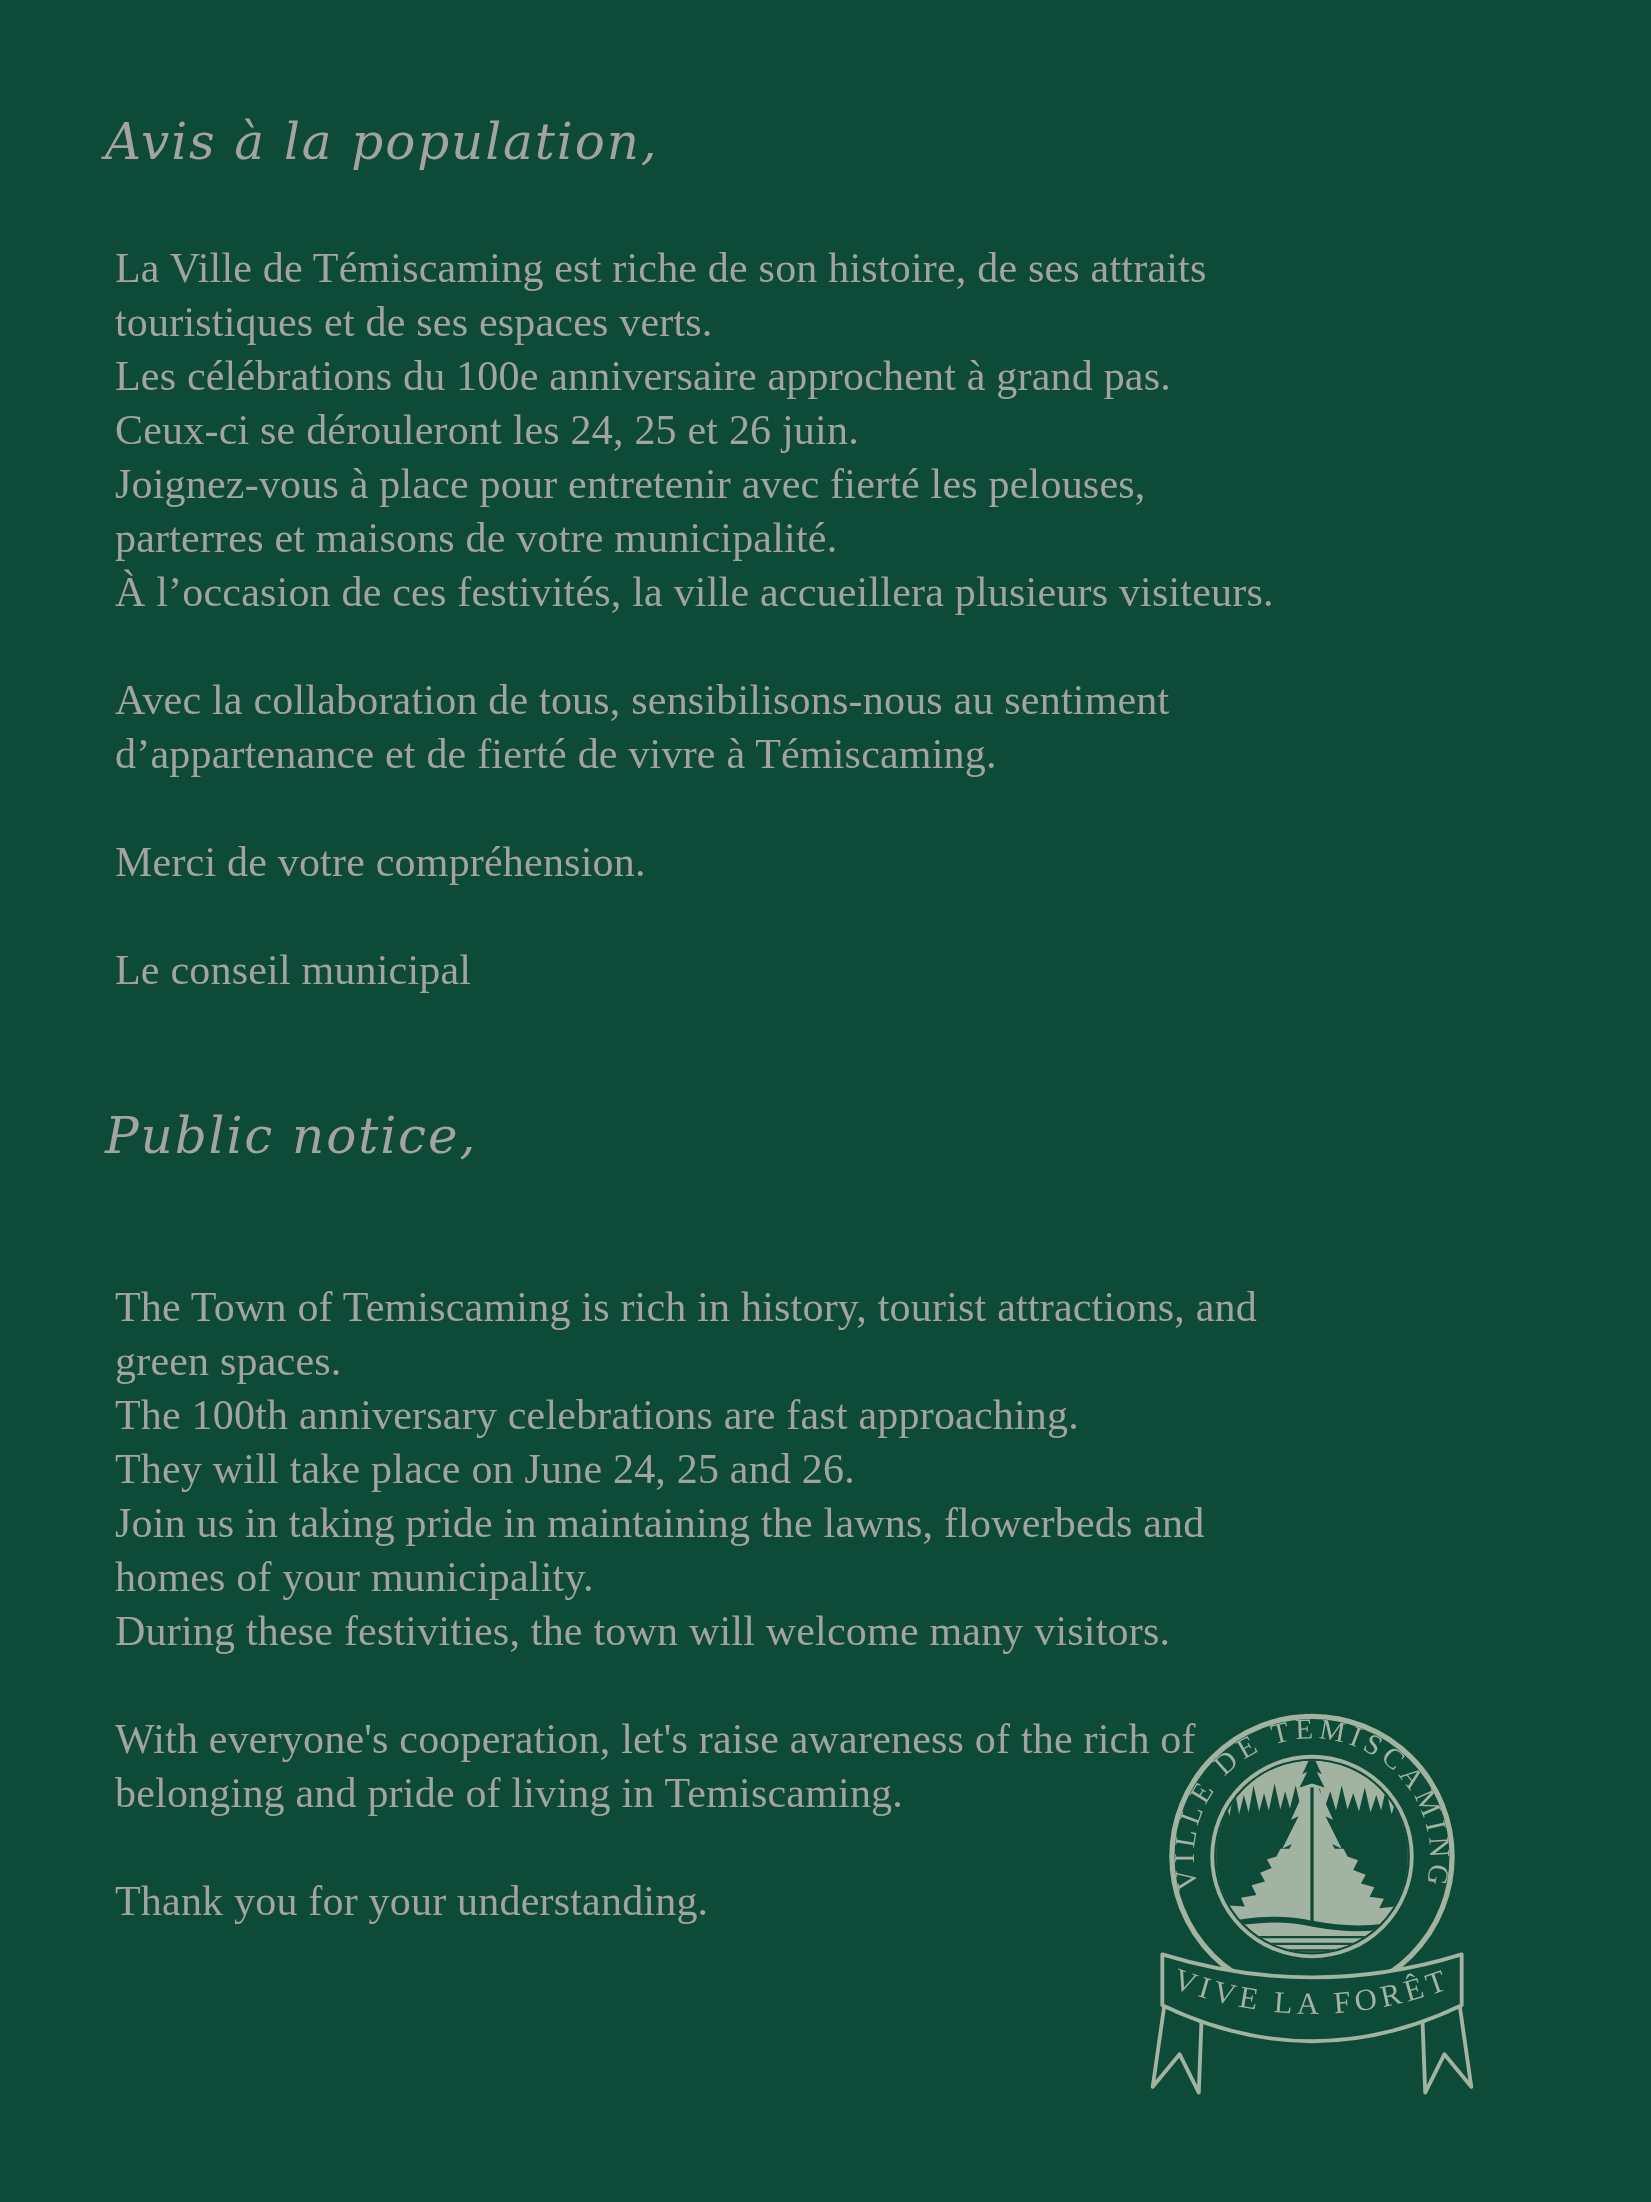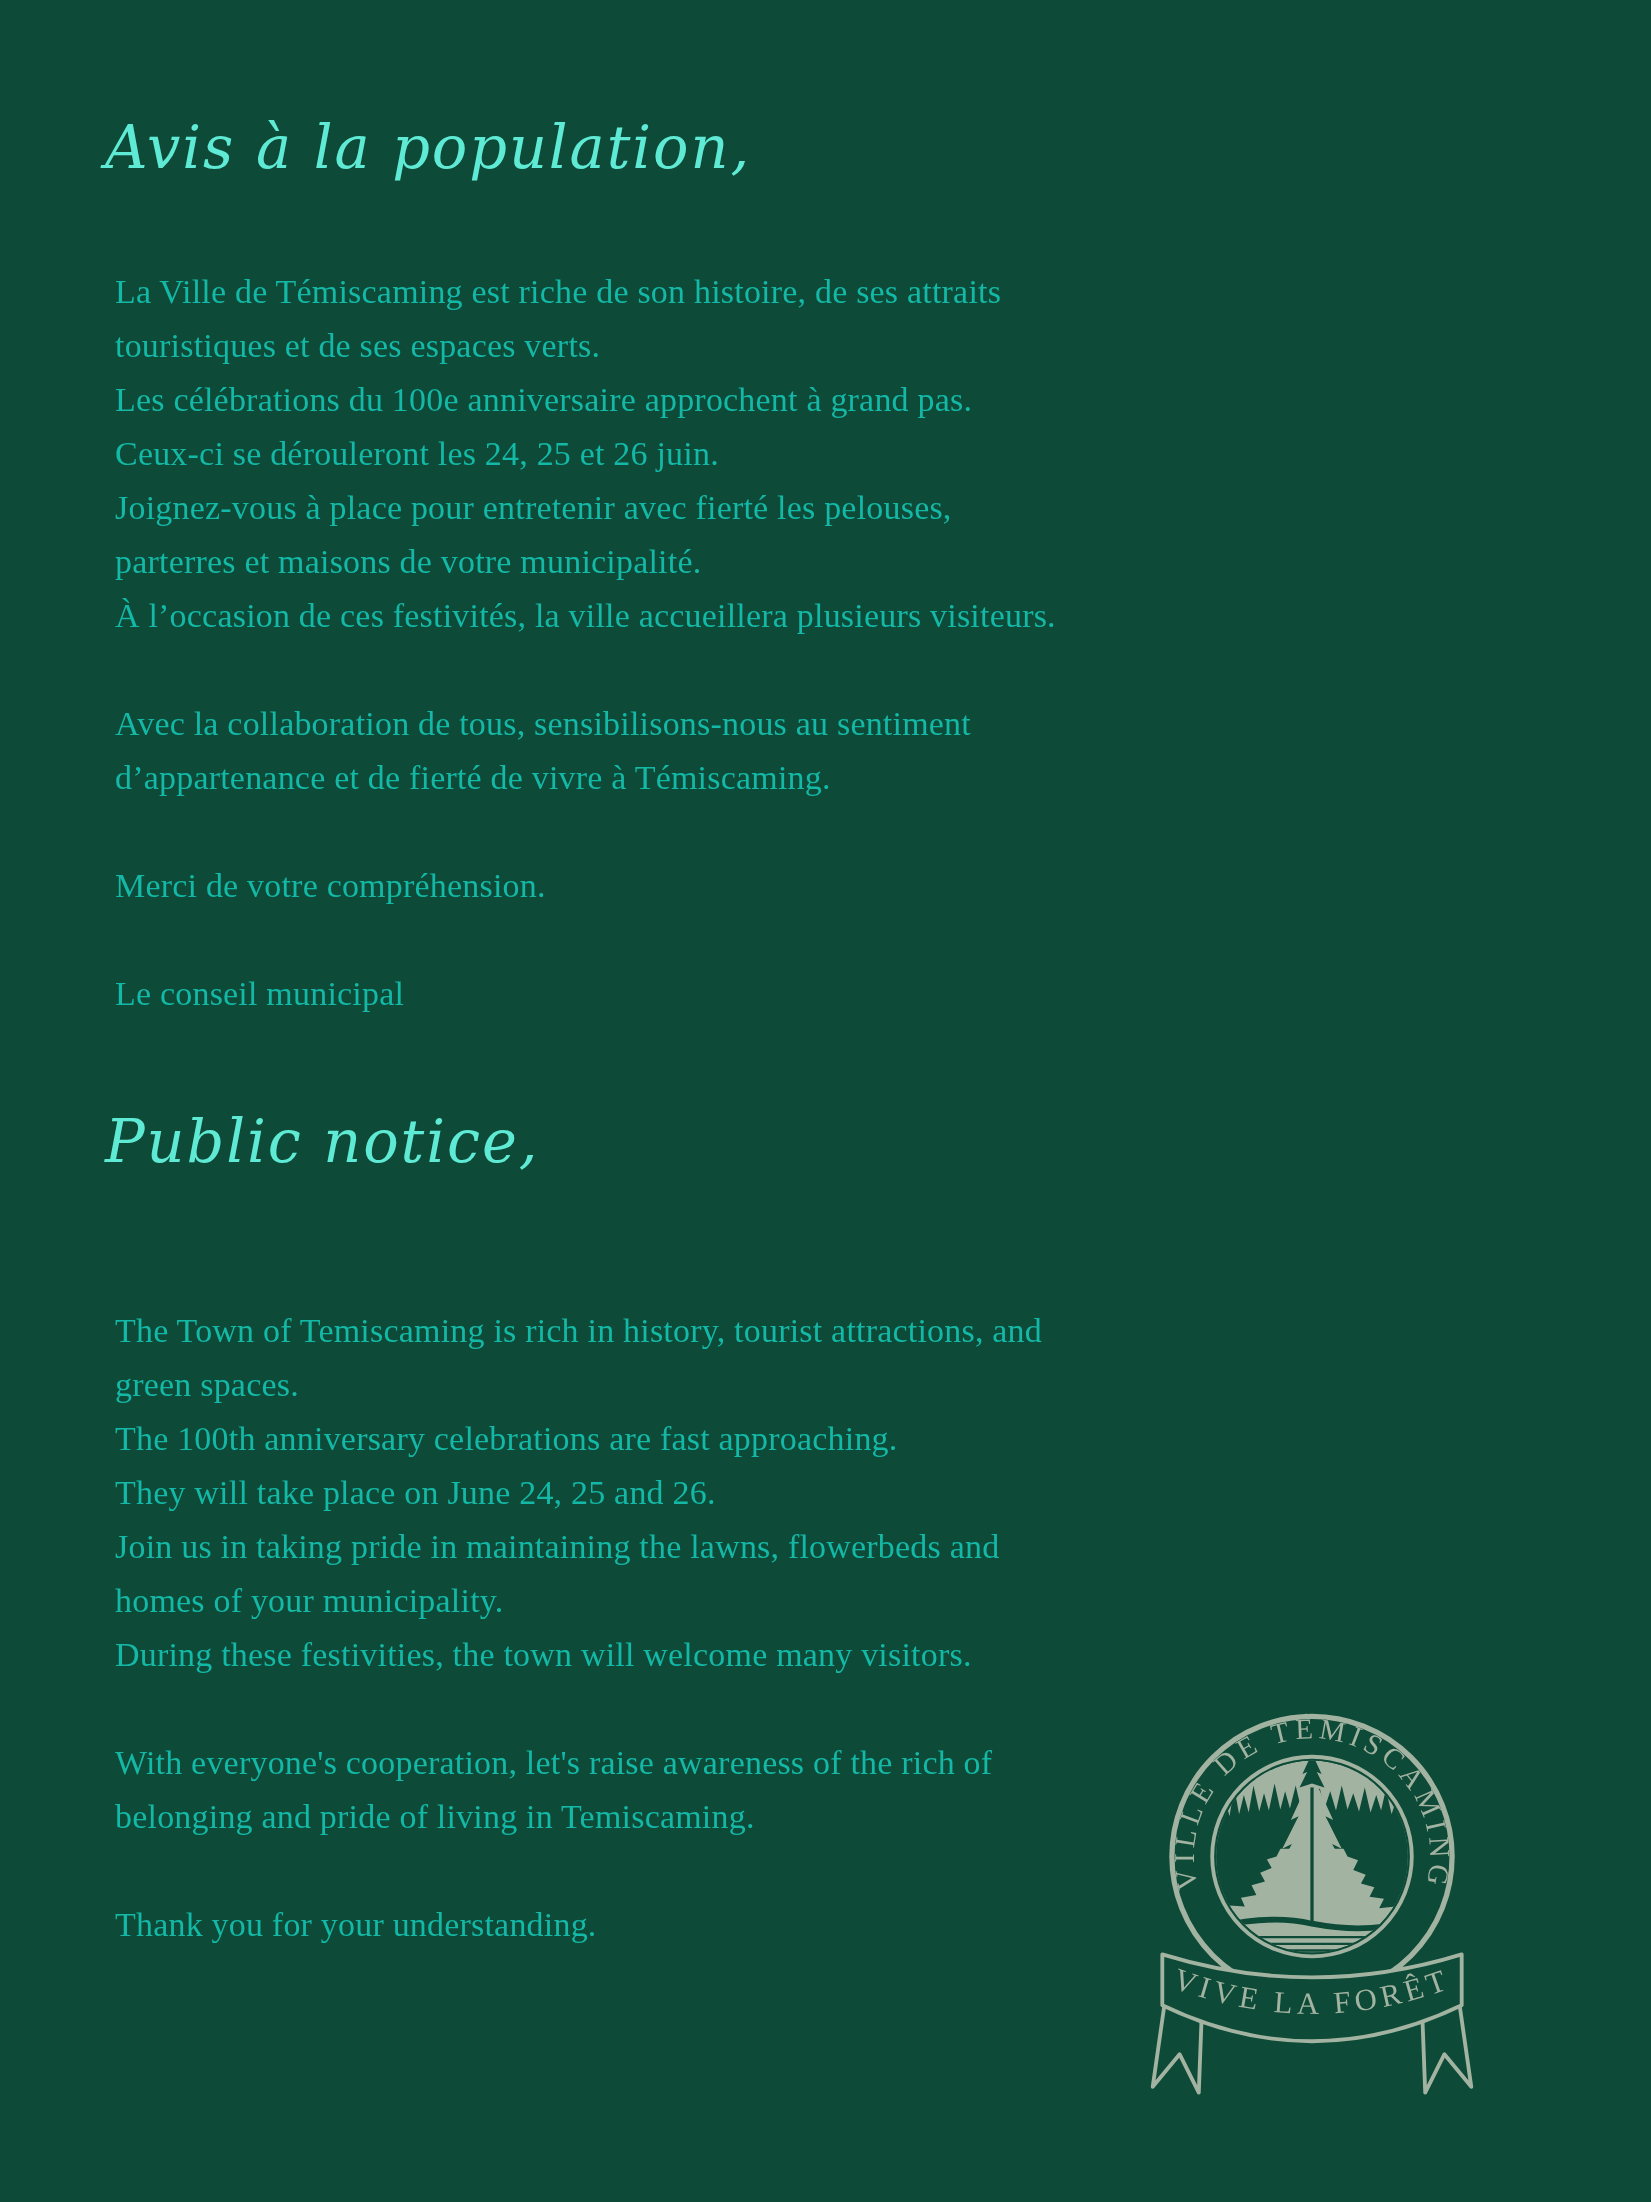--- a/index.html
+++ b/index.html
@@ -11,37 +11,36 @@
     background: #0D4A37;
     font-family: "Liberation Serif", serif;
   }
   .poster {
     position: absolute;
     inset: 0;
   }
   .script-heading {
     position: absolute;
     left: 105px;
-    color: #5eead4;
+    color: #a3a3a3;
     font-family: "DejaVu Serif", cursive;
     font-style: italic;
-    font-size: 59px;
+    font-size: 50px;
     letter-spacing: 1.9px;
     white-space: nowrap;
   }
   #fr-heading { top: 113px; }
   #en-heading { top: 1107px; text-align: center; }
   .body-block {
     position: absolute;
     left: 115px;
-    color: #14b8a6;
-    font-size: 34px;
+    color: #a3a3a3;
+    font-size: 42px;
     line-height: 54px;
     letter-spacing: 0.2px;
-    margin-top: 24px;
   }
   #fr-body { top: 241px; }
   #en-body { top: 1280px; }
   .para { margin: 0; }
   .para + .para { margin-top: 54px; }
   .line { white-space: nowrap; }
   #town-seal {
     position: absolute;
     left: 1139px;
     top: 1703px;

